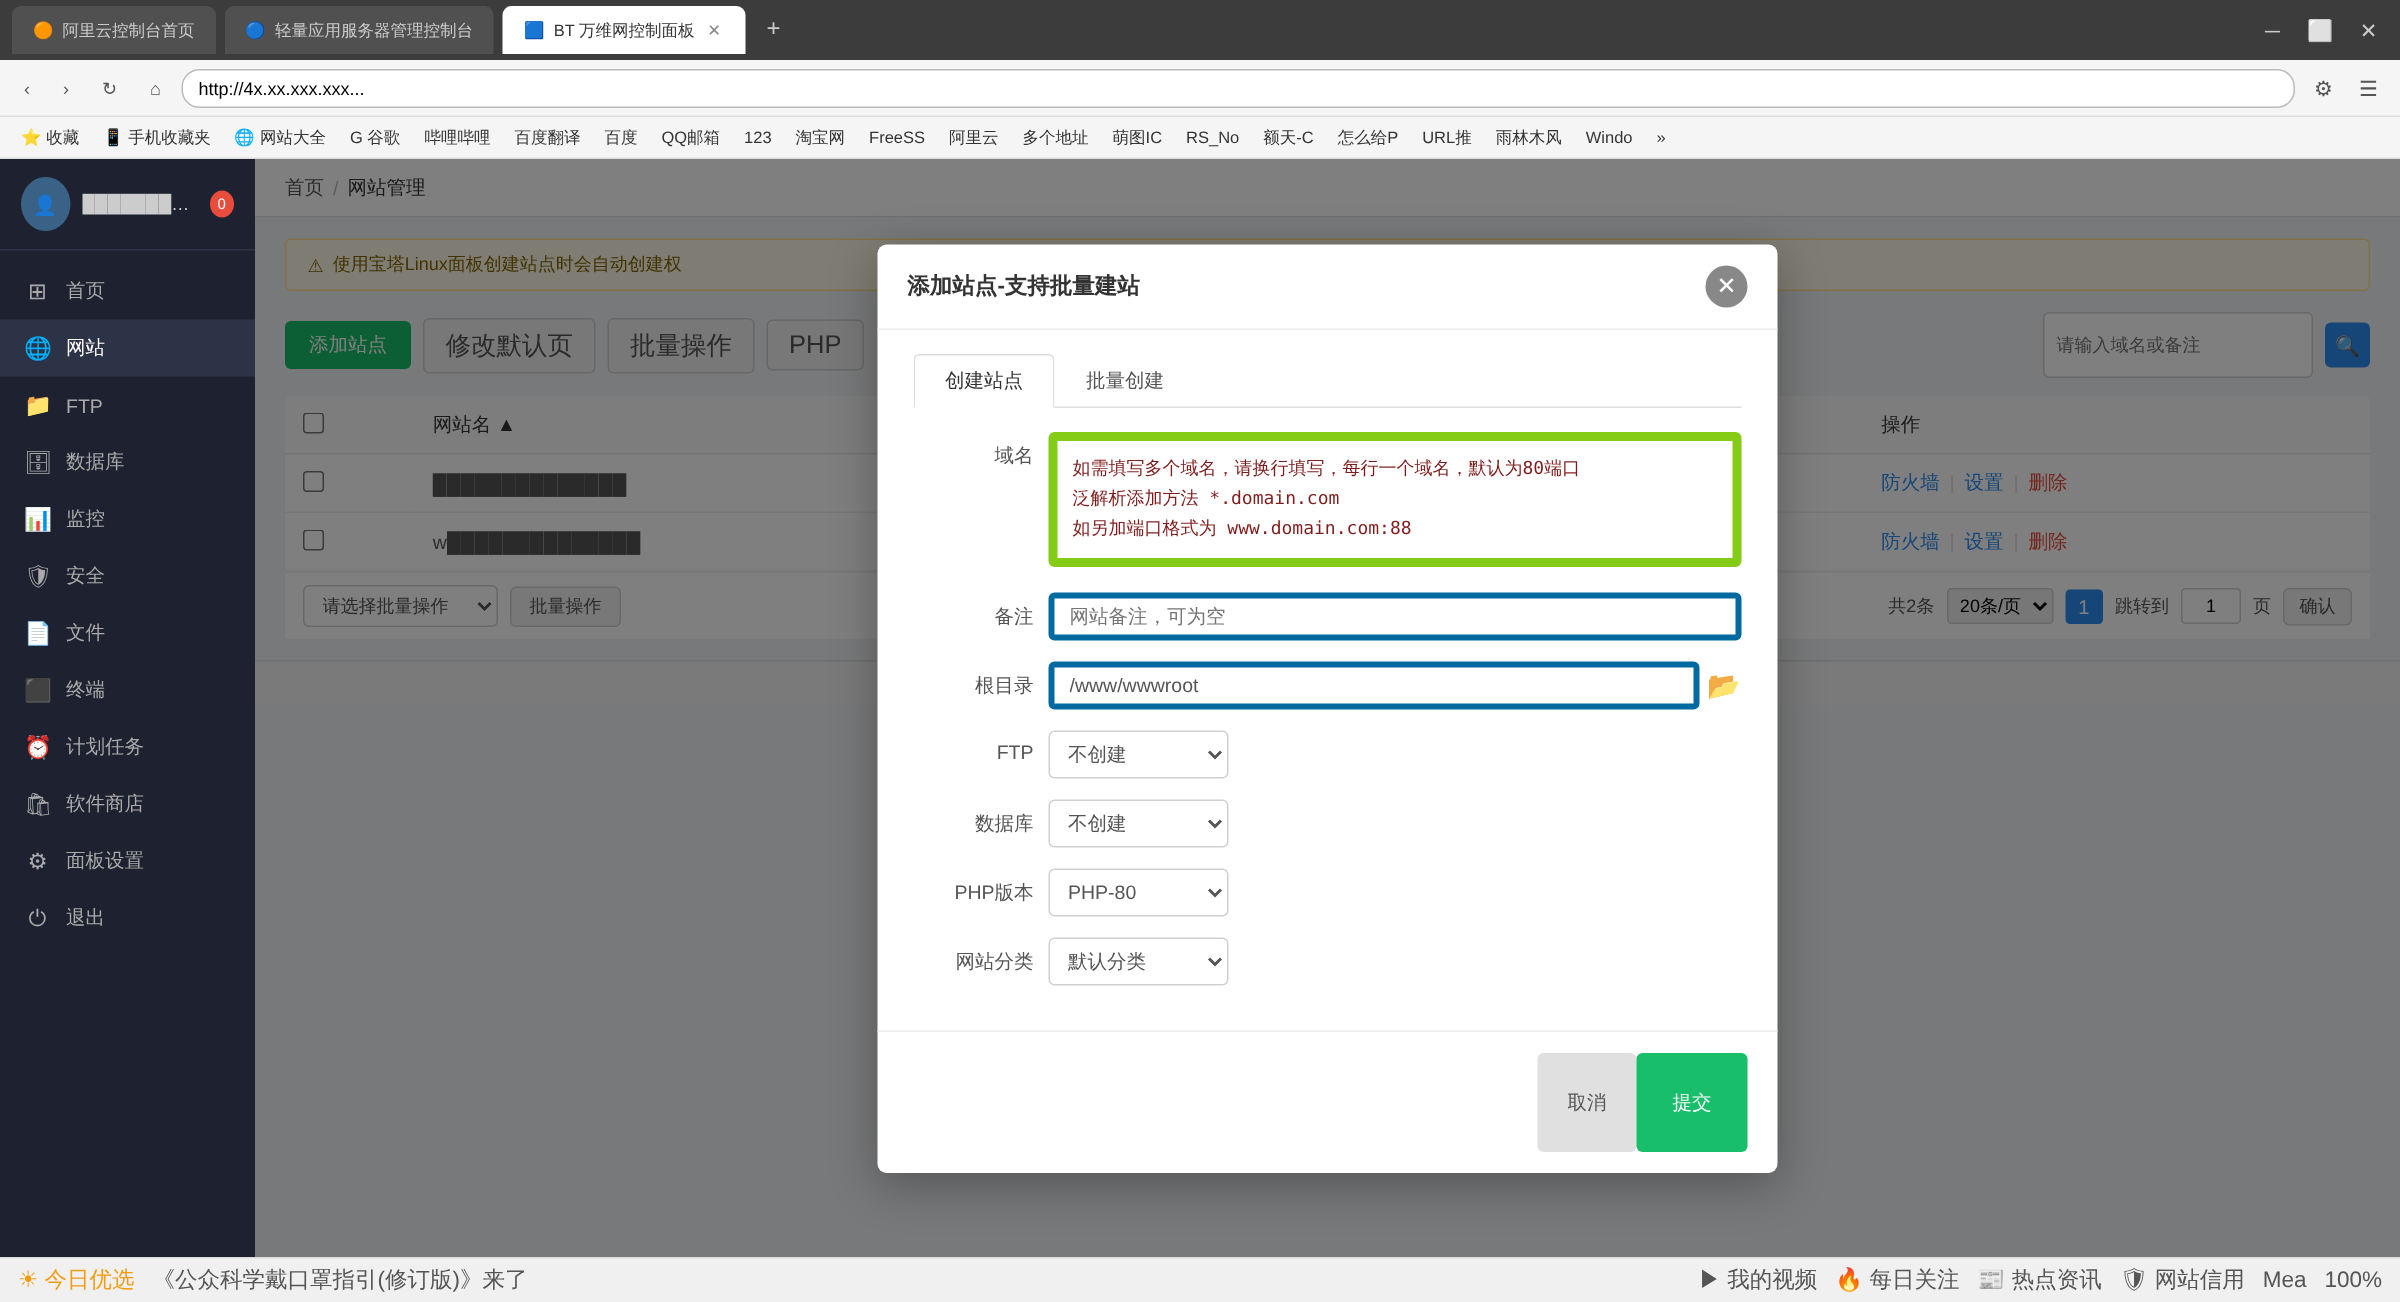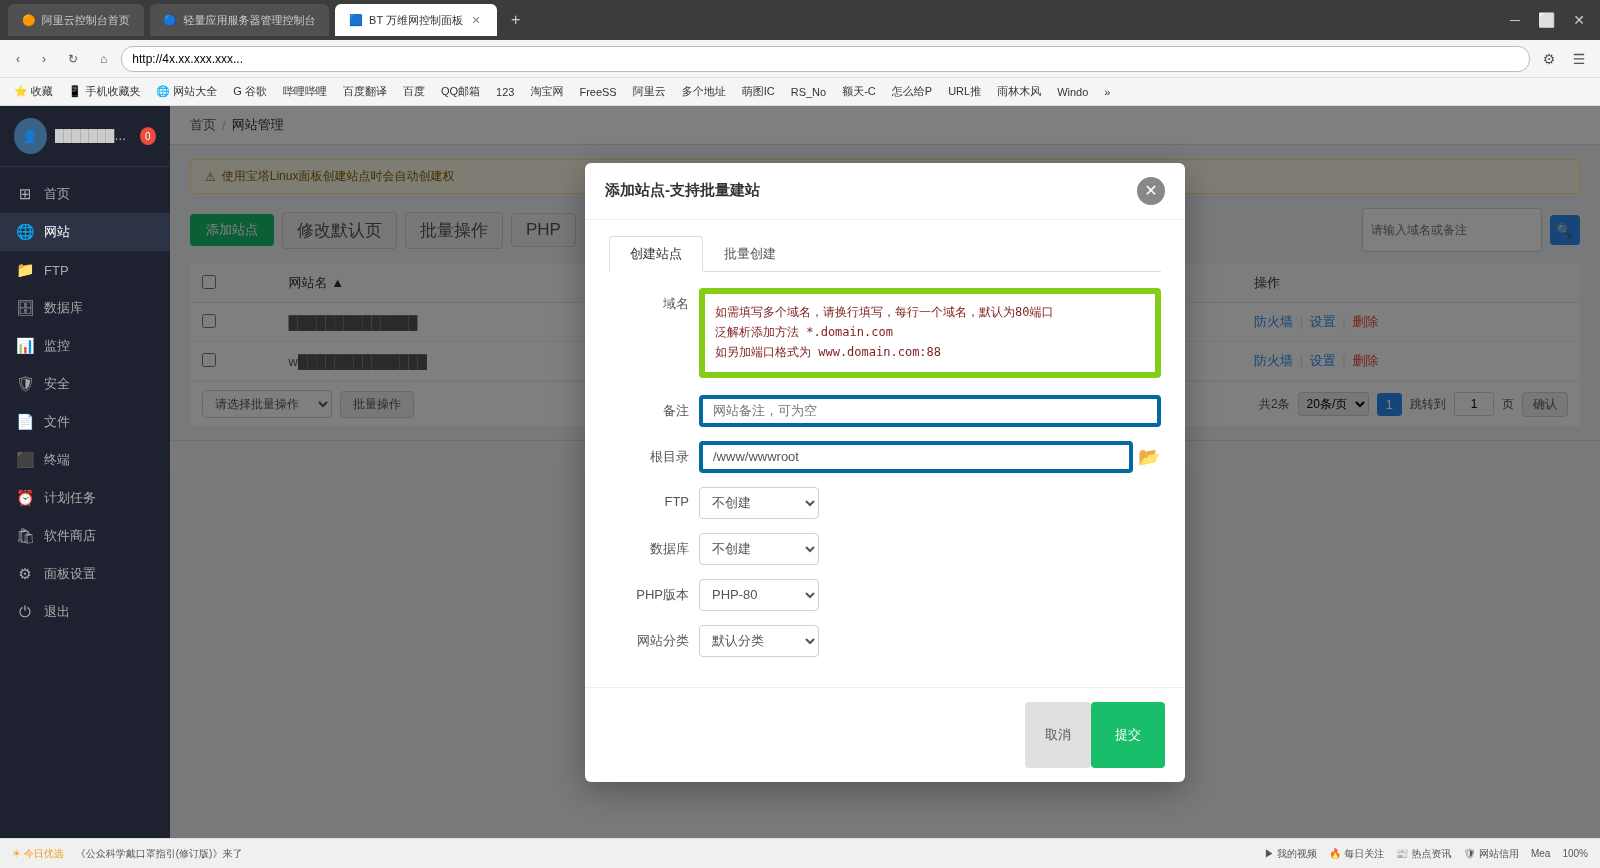--- a/index.html
+++ b/index.html
@@ -64,21 +64,21 @@
     .page-btn { border: 1px solid #d0d0d0; background: #fff; border-radius: 3px; padding: 3px 8px; cursor: pointer; color: #555; }
     .page-btn.active { background: #2d8cf0; color: #fff; border-color: #2d8cf0; }
     .page-input { width: 40px; height: 24px; border: 1px solid #d0d0d0; border-radius: 3px; text-align: center; font-size: 12px; }
     .page-select { height: 24px; border: 1px solid #d0d0d0; border-radius: 3px; font-size: 12px; padding: 0 4px; }
 
     
     .footer { background: #f5f5f5; border-top: 1px solid #ddd; height: 30px; display: flex; align-items: center; justify-content: center; font-size: 12px; color: #888; gap: 8px; }
     .footer a { color: #2d8cf0; cursor: pointer; }
 
     
-    .status-bar { background: #f0f0f0; border-top: 1px solid #ddd; height: 30px; display: flex; align-items: center; padding: 0 12px; font-size: 10px; color: #555; gap: 12px; }
+    .status-bar { background: #f0f0f0; border-top: 1px solid #ddd; height: 30px; display: flex; align-items: center; padding: 0 12px; font-size: 15px; color: #555; gap: 12px; }
     .status-bar-right { margin-left: auto; display: flex; align-items: center; gap: 12px; }
 
     
     .overlay { position: absolute; top: 0; left: 0; right: 0; bottom: 0; background: rgba(0,0,0,0.5); display: flex; align-items: center; justify-content: center; z-index: 100; }
 
     
     .modal { background: #fff; border-radius: 6px; width: 600px; box-shadow: 0 8px 32px rgba(0,0,0,0.3); position: relative; }
     .modal-header { padding: 14px 20px; border-bottom: 1px solid #eee; display: flex; align-items: center; justify-content: space-between; }
     .modal-title { font-size: 15px; font-weight: 600; color: #333; }
     .modal-close { width: 28px; height: 28px; border-radius: 50%; background: #888; color: #fff; border: none; cursor: pointer; font-size: 16px; display: flex; align-items: center; justify-content: center; }

